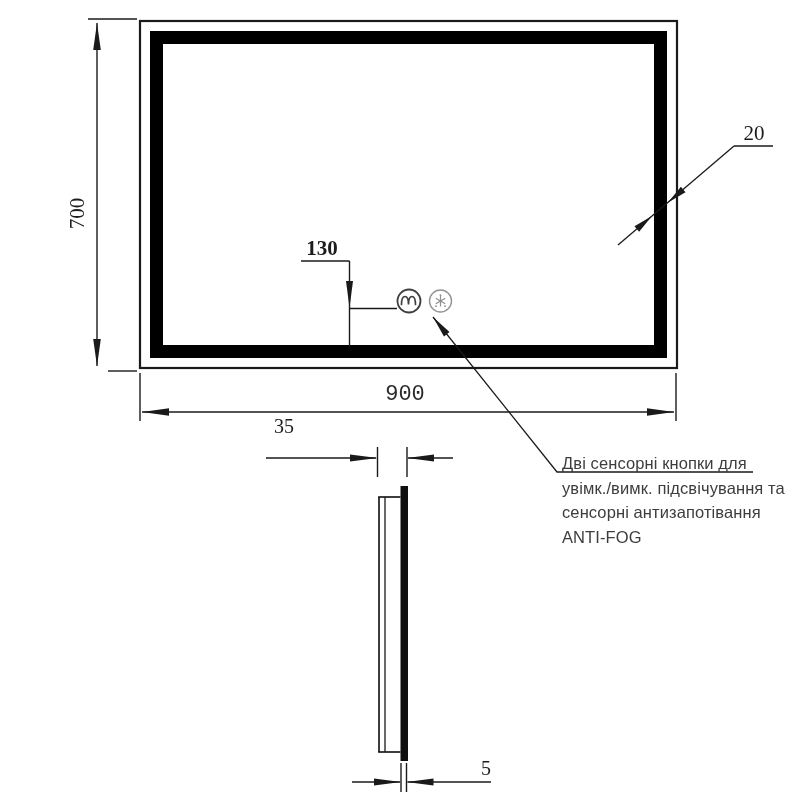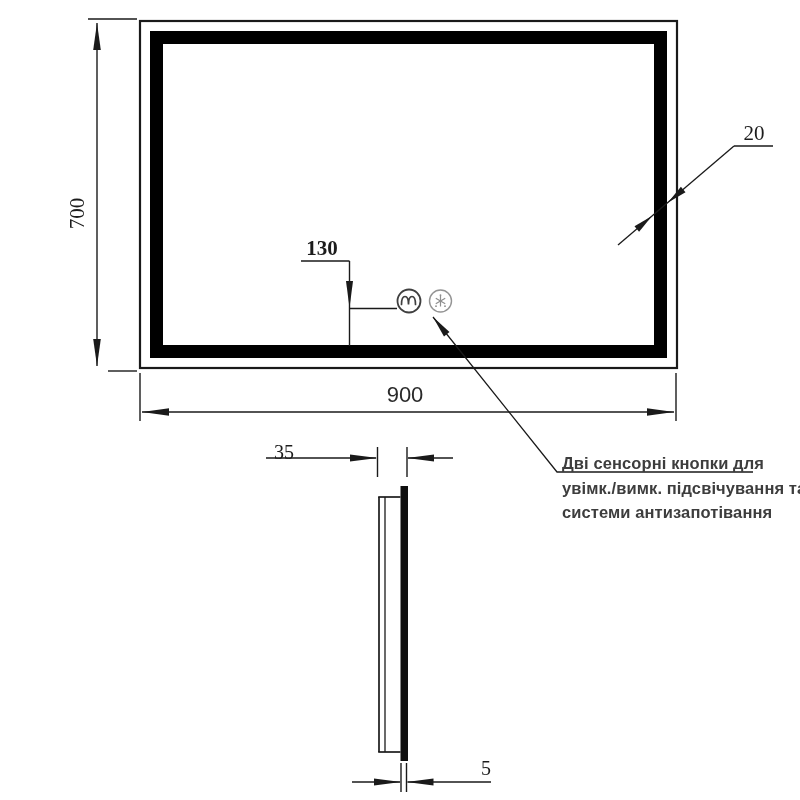--- a/index.html
+++ b/index.html
@@ -7,36 +7,36 @@
     position:relative;width:800px;height:800px;background:#ffffff;overflow:hidden;
     font-family:"Liberation Sans",sans-serif;
   }
   svg.linework{position:absolute;left:0;top:0;width:800px;height:800px;}
   .dim-label{
     position:absolute;color:#1c1c1c;
     font-family:"Liberation Serif","DejaVu Serif",serif;
     font-size:21px;line-height:21px;text-align:center;white-space:nowrap;
   }
   .dim-label.sans{
-    font-family:Liberation Sans, sans-serif;
+    font-family:Liberation Mono, monospace;
     font-size:22px;color:#2a2a2a;
   }
   .dim-700{
     left:54px;top:203px;width:46px;height:21px;
     transform:rotate(-90deg);transform-origin:center center;
   }
   .dim-900{left:375px;top:384px;width:60px;}
   .dim-130{left:296px;top:238px;width:52px;font-weight:bold;}
   .dim-25{left:733px;top:123px;width:42px;}
-  .dim-35{left:262px;top:442px;width:44px;font-size:20px;}
+  .dim-35{left:262px;top:416px;width:44px;font-size:20px;}
   .dim-5{left:474px;top:758px;width:24px;font-size:20px;}
   .annotation{
     position:absolute;left:562px;top:451px;width:238px;
     font-family:"Liberation Sans","DejaVu Sans",sans-serif;
-    font-size:16.5px;font-weight:700;line-height:24.5px;color:#3d3d3d;
+    font-size:16.5px;font-weight:400;line-height:24.5px;color:#3d3d3d;
     letter-spacing:0.1px;
   }
   .annotation div{white-space:nowrap;}
 </style>
 </head>
 <body>
 
 <div class="canvas">
 
   <svg class="linework" viewBox="0 0 800 800">
@@ -134,16 +134,17 @@
 
   <div class="dim-label dim-25">20</div>
 
   <div class="dim-label dim-35">35</div>
 
   <div class="dim-label dim-5">5</div>
 
   <div class="annotation">
     <div>Дві сенсорні кнопки для</div>
     <div>увімк./вимк. підсвічування та</div>
-    <div>системи антизапотівання</div>
+    <div>сенсорні антизапотівання</div>
+    <div>ANTI-FOG</div>
   </div>
 
 </div>
 
 </body></html>

